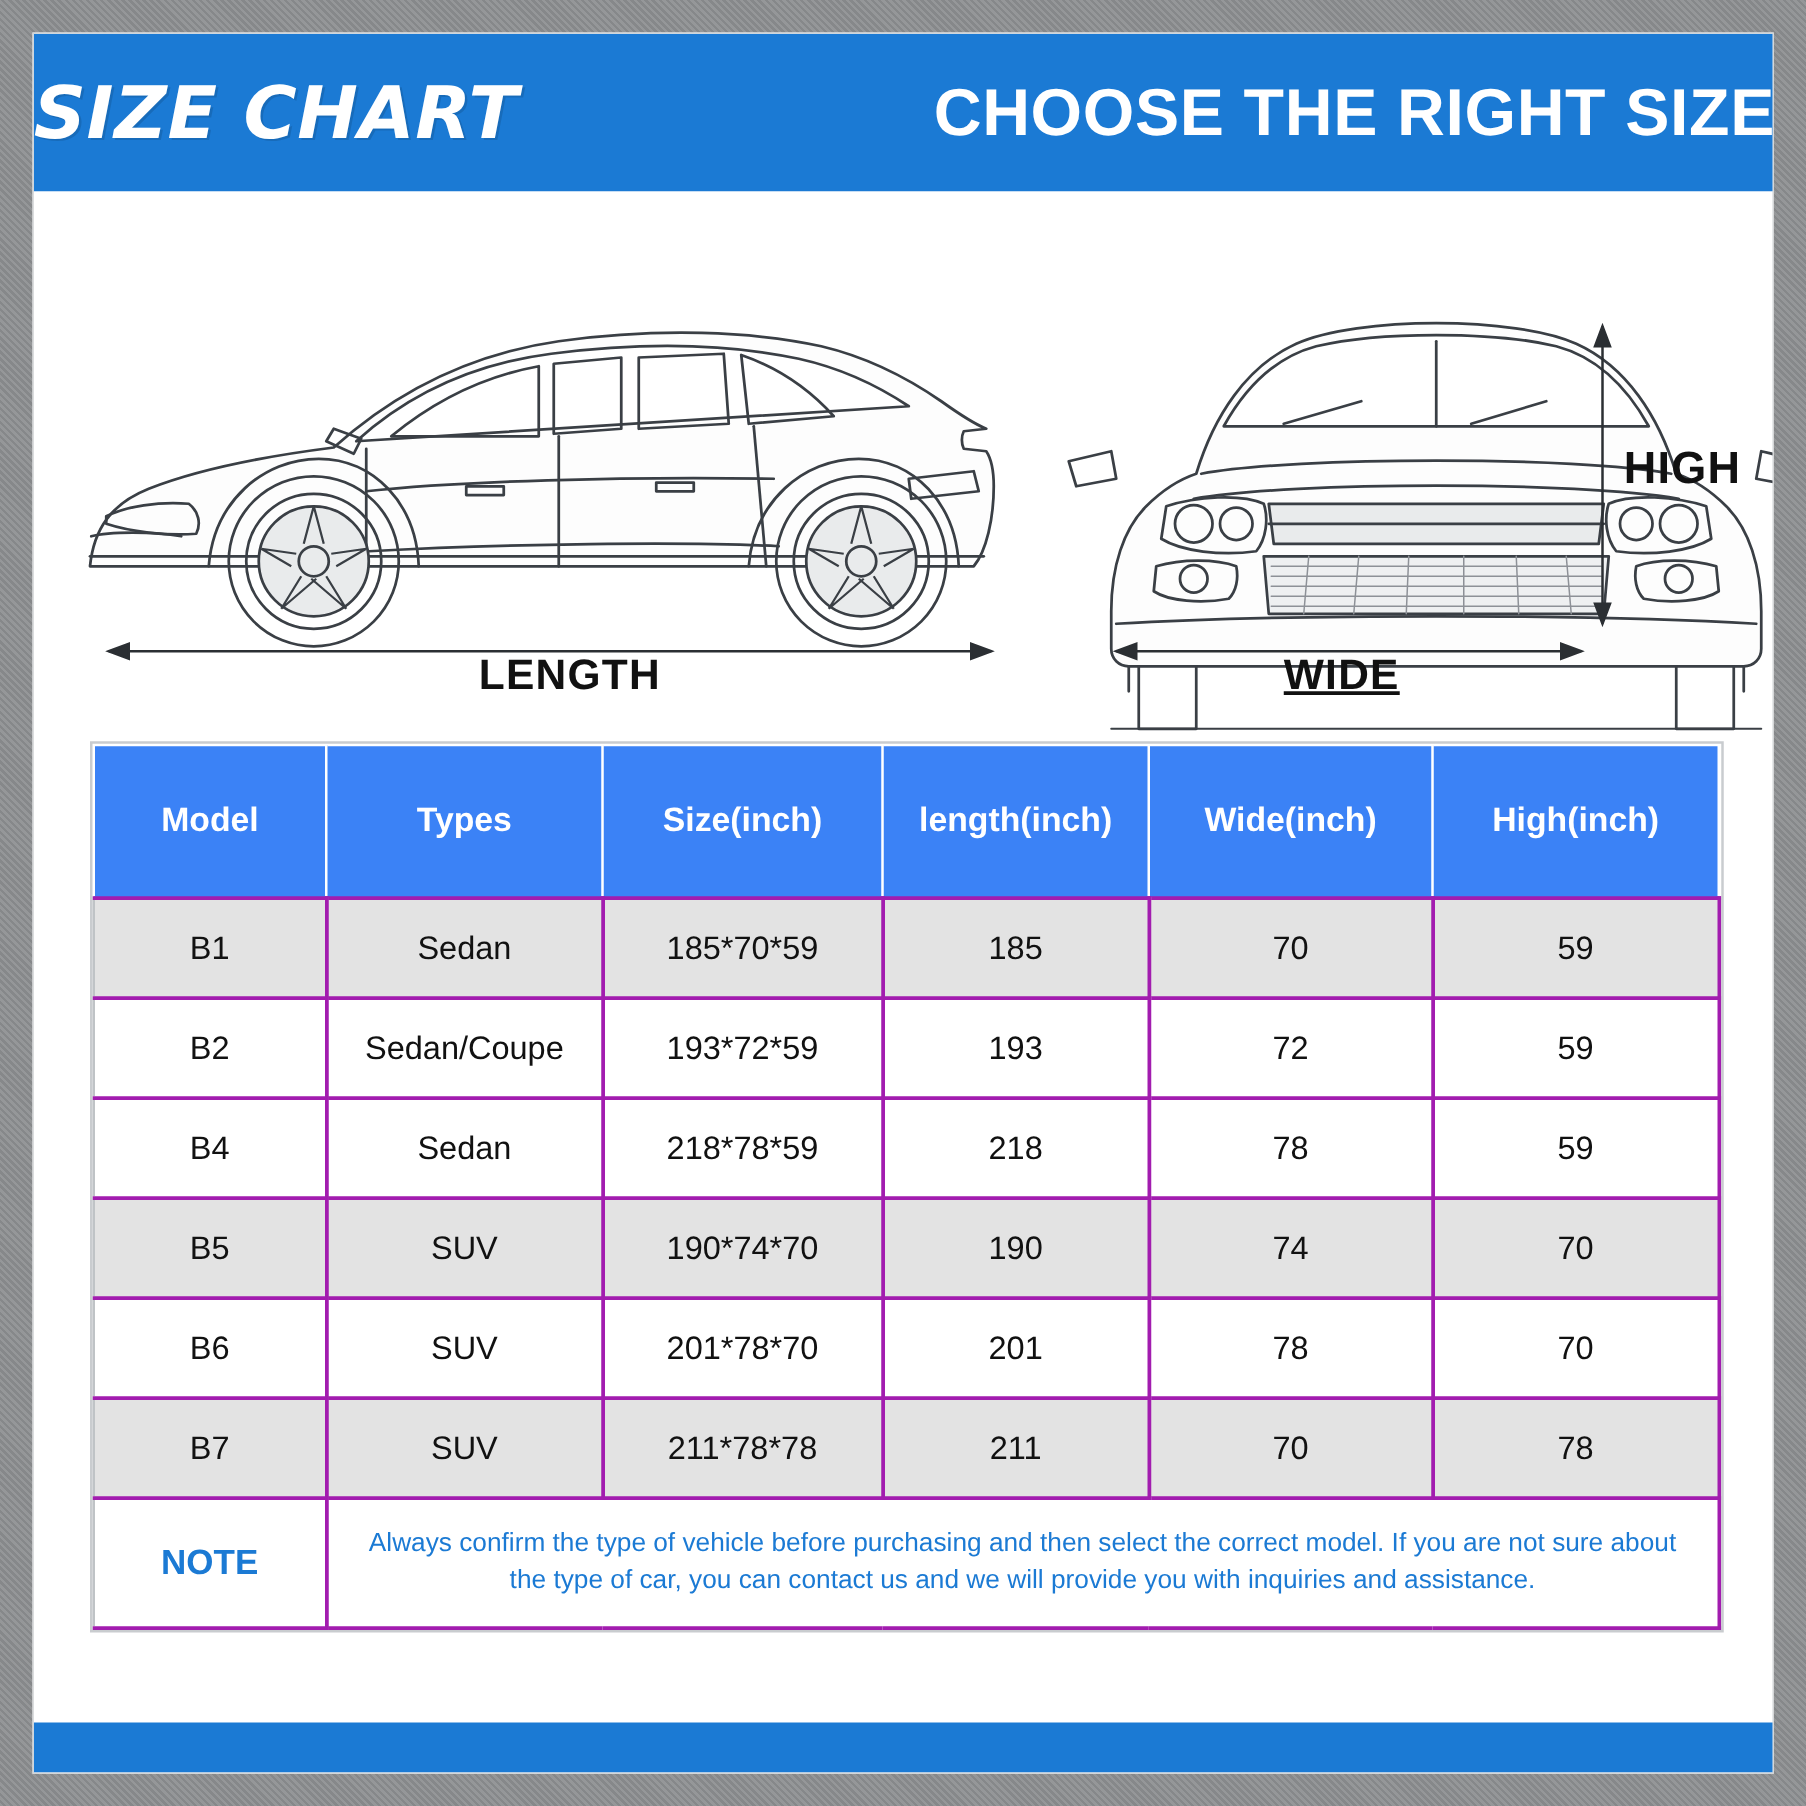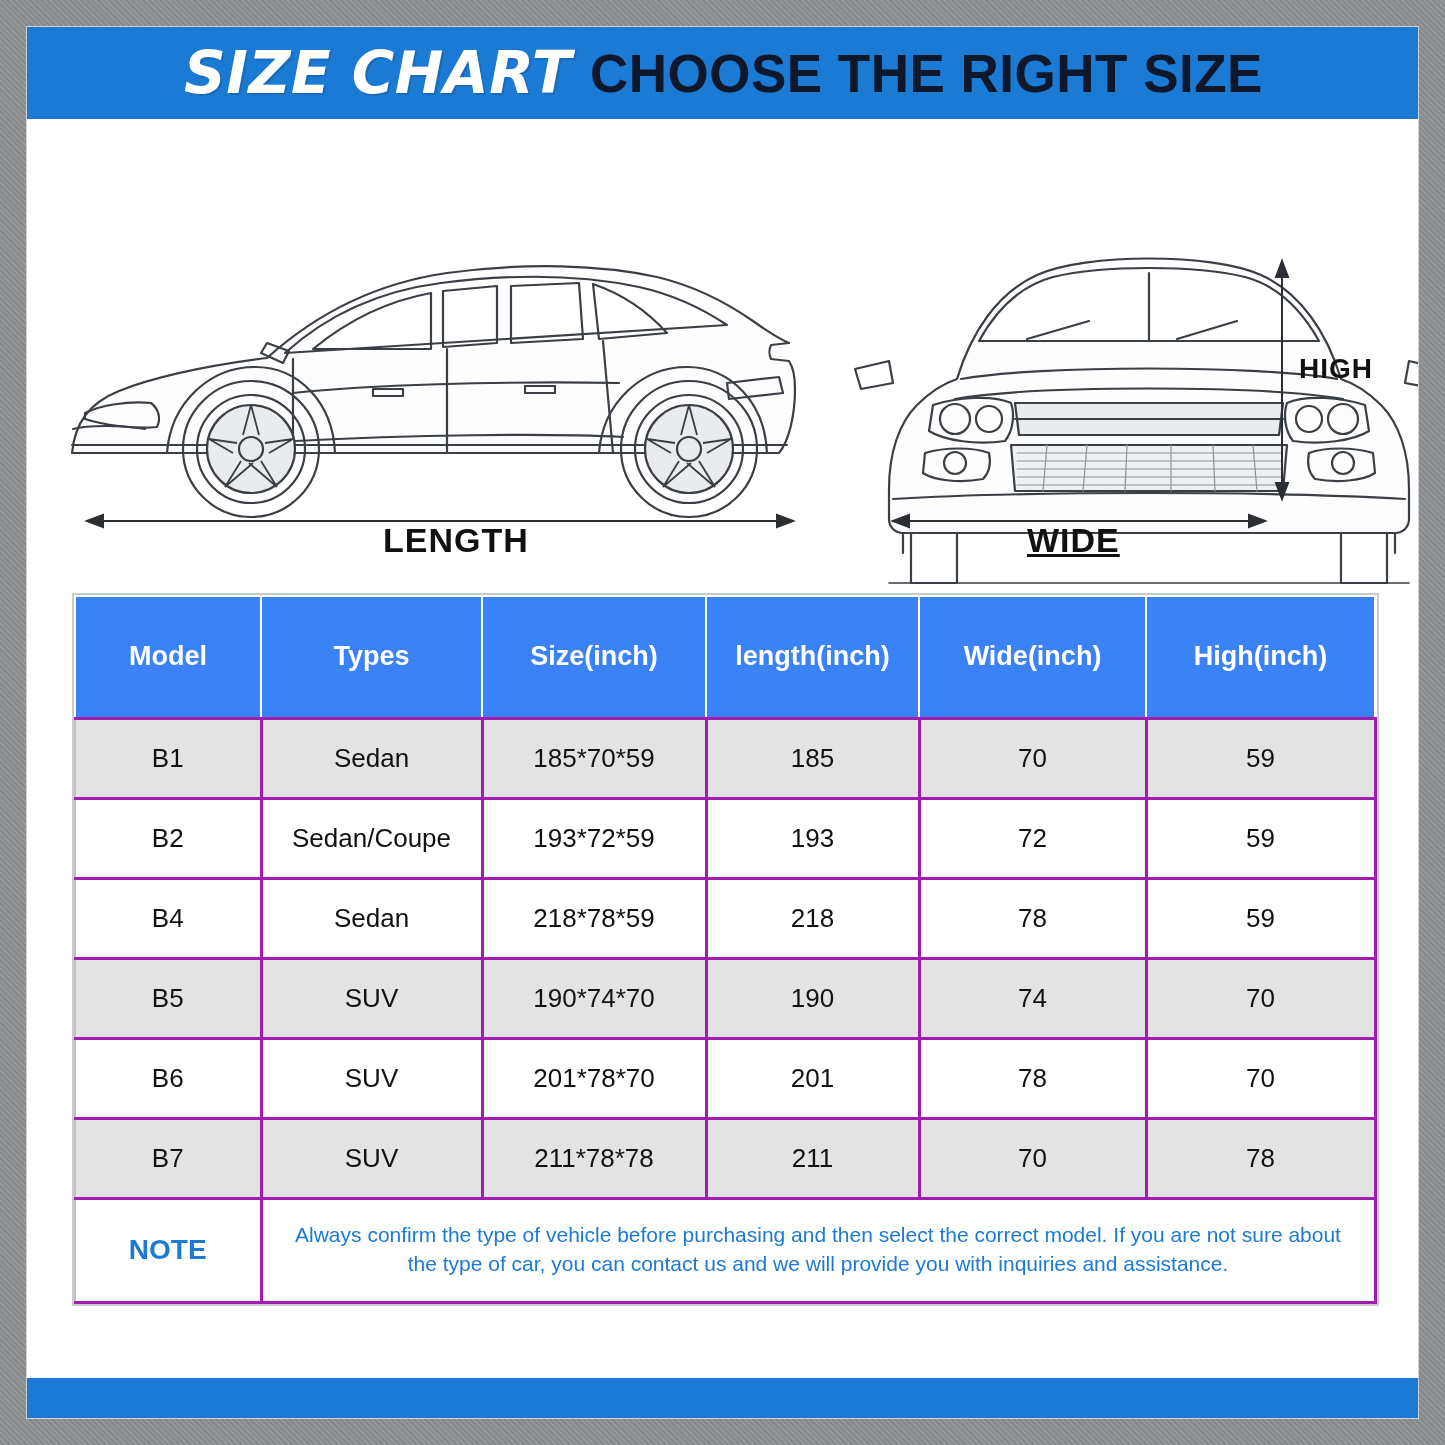--- a/index.html
+++ b/index.html
@@ -29,38 +29,38 @@
     width: 1393px; height: 1393px;
     background: #ffffff;
     border: 1px solid #cfd2d4;
     z-index: 2;
     overflow: hidden;
   }
   .header-bar {
     position: absolute;
     left: 0; top: 0;
     width: 1393px;
-    height: 92px;
+    height: 126px;
     background: #1b7ad4;
     display: flex;
     align-items: center;
-    justify-content: center;
+    justify-content: space-between;
     gap: 18px;
   }
   .header-title {
     color: #ffffff;
     font-weight: 800;
     font-size: 58px;
     letter-spacing: 0.5px;
     font-style: italic;
     text-shadow: 2px 2px 0 rgba(0,0,0,0.12);
     font-family: "DejaVu Sans", sans-serif;
   }
   .header-sub {
-    color: #0f172a;
+    color: #ffffff;
     font-weight: 700;
     font-size: 53px;
     letter-spacing: 0.5px;
     font-family: "Liberation Sans", sans-serif;
   }
   .footer-bar {
     position: absolute;
     left: 0; bottom: 0;
     width: 1393px;
     height: 40px;
@@ -77,21 +77,21 @@
   .cap {
     position: absolute;
     font-size: 34px;
     font-weight: 700;
     color: #111;
     font-family: "Liberation Sans", sans-serif;
     letter-spacing: 1px;
   }
   .cap-length { left: 356px; top: 368px; }
   .cap-wide   { left: 1000px; top: 368px; text-decoration: underline; }
-  .cap-high   { left: 1272px; top: 200px; font-size: 28px; text-align: right; }
+  .cap-high   { left: 1272px; top: 200px; font-size: 36px; text-align: right; }
 
   
   .tbl-wrap {
     position: absolute;
     left: 47px;
     top: 568px;
     width: 1300px;
   }
   table {
     border-collapse: collapse;

